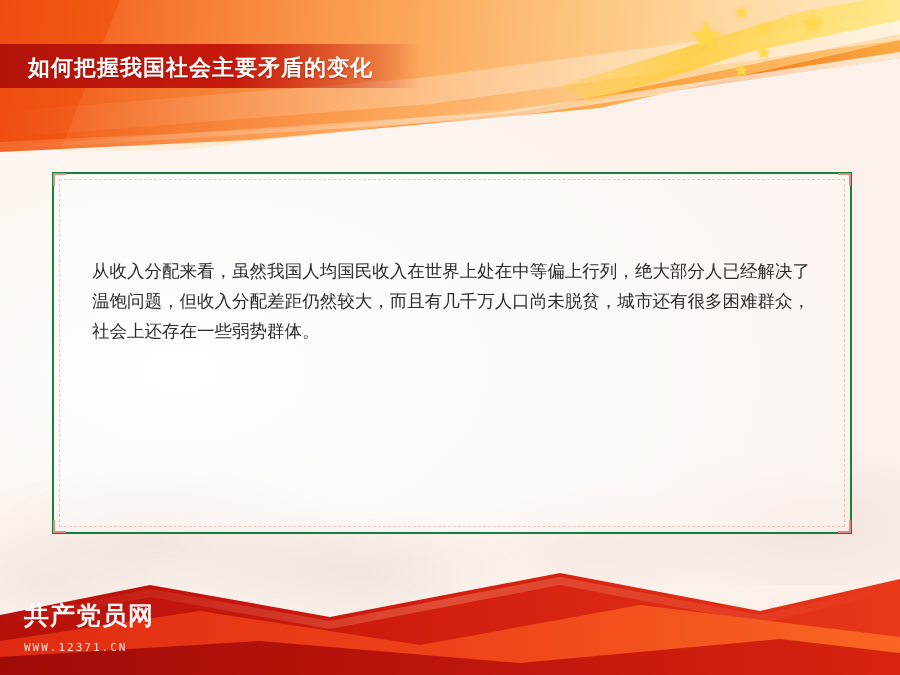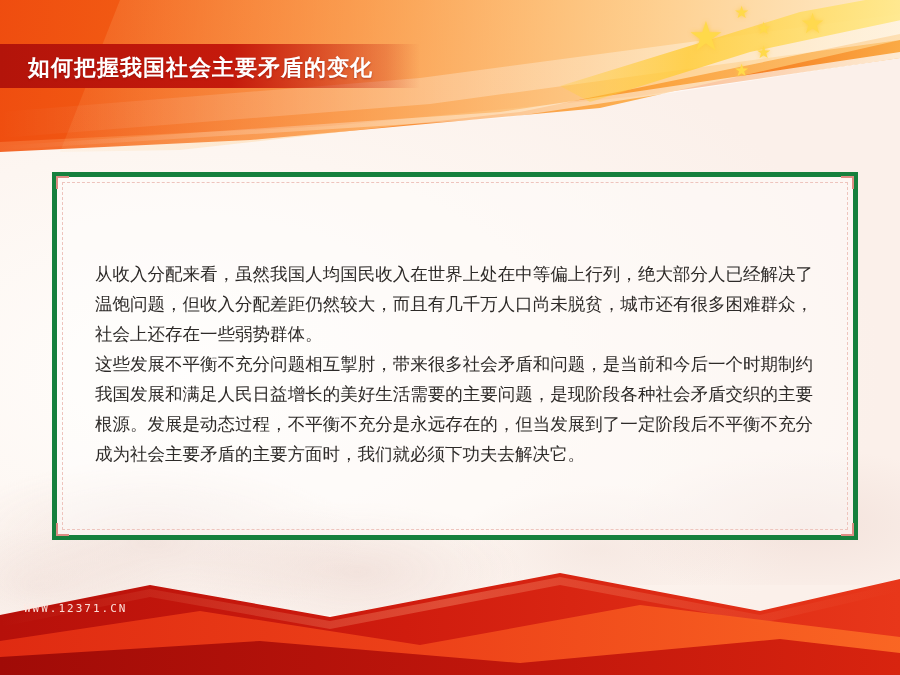--- a/index.html
+++ b/index.html
@@ -146,21 +146,21 @@
     text-shadow: 0 1px 2px rgba(120,0,0,.45);
   }
 
   
   .card {
     position: absolute;
     left: 52px;
     top: 172px;
     width: 796px;
     height: 358px;
-    border: 5px solid #15803d;
+    border: 2px solid #15803d;
     background: rgba(255,255,255,0.42);
   }
   .card-inner {
     position: absolute;
     inset: 5px;
     border: 1px dashed #eec4bd;
   }
   .corner {
     position: absolute;
     width: 11px;
@@ -228,21 +228,21 @@
   .logo-text {
     font-size: 25px;
     font-weight: bold;
     color: #ffffff;
     letter-spacing: 1px;
     line-height: 30px;
     opacity: .96;
     font-family: "DejaVu Sans", "Liberation Sans", sans-serif;
   }
   .logo-url {
-    margin-top: 1px;
+    margin-top: 10px;
     font-size: 11px;
     letter-spacing: 2px;
     color: #ffe9e2;
     font-family: "DejaVu Sans Mono", "Liberation Mono", monospace;
     opacity: .95;
   }
 </style>
 </head>
 <body>
 
@@ -277,28 +277,28 @@
 
   <div class="card">
     <div class="card-inner"></div>
     <div class="corner tl"></div>
     <div class="corner tr"></div>
     <div class="corner bl"></div>
     <div class="corner br"></div>
 
     <div class="body-text">
       <p>从收入分配来看，虽然我国人均国民收入在世界上处在中等偏上行列，绝大部分人已经解决了温饱问题，但收入分配差距仍然较大，而且有几千万人口尚未脱贫，城市还有很多困难群众，社会上还存在一些弱势群体。</p>
-      <p>这些发展不平衡不充分问题相互掣肘，带来很多社会矛盾和问题，是当前和今后一个时期制约我国发展和满足人民日益增长的美好生活需要的主要问题，是现阶段各种社会矛盾交织的主要根源。发展是动态过程，不平衡不充分是永远存在的，但当发展到了一定阶段后不平衡不充分成为社会主要矛盾的主要方面时，我们就必须下功夫去解决它。</p>
     </div>
   </div>
 
   <div class="footer">
     <div class="f-layer f1"></div>
     <div class="f-layer f-hl"></div>
     <div class="f-layer f2"></div>
     <div class="f-layer f3"></div>
   </div>
 
   <div class="logo">
+    <div class="logo-text">共产党员网</div>
     <div class="logo-url">WWW.12371.CN</div>
   </div>
 
 </div>
 
 </body></html>

